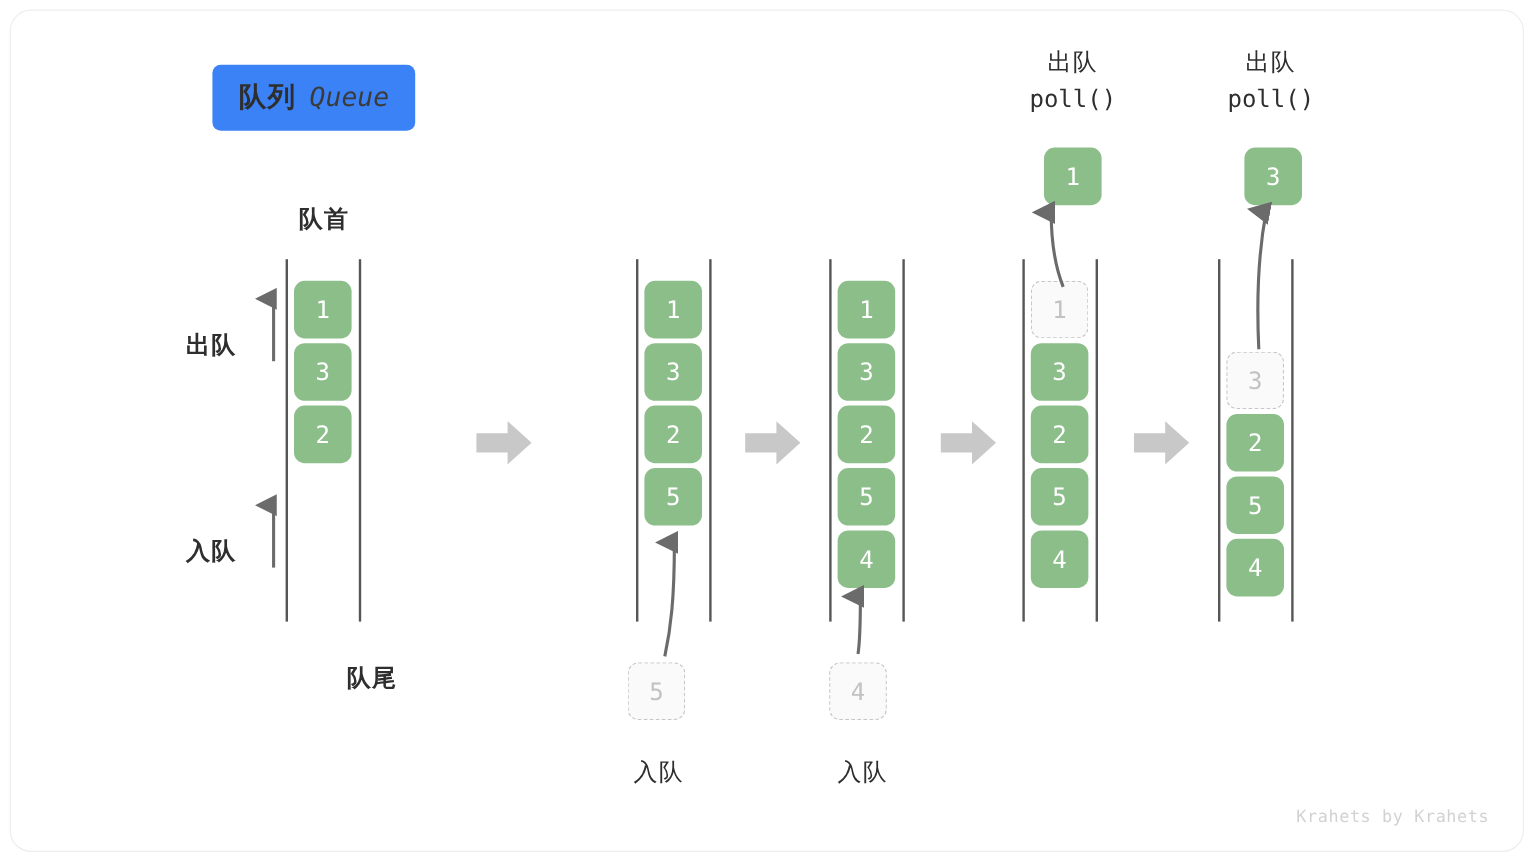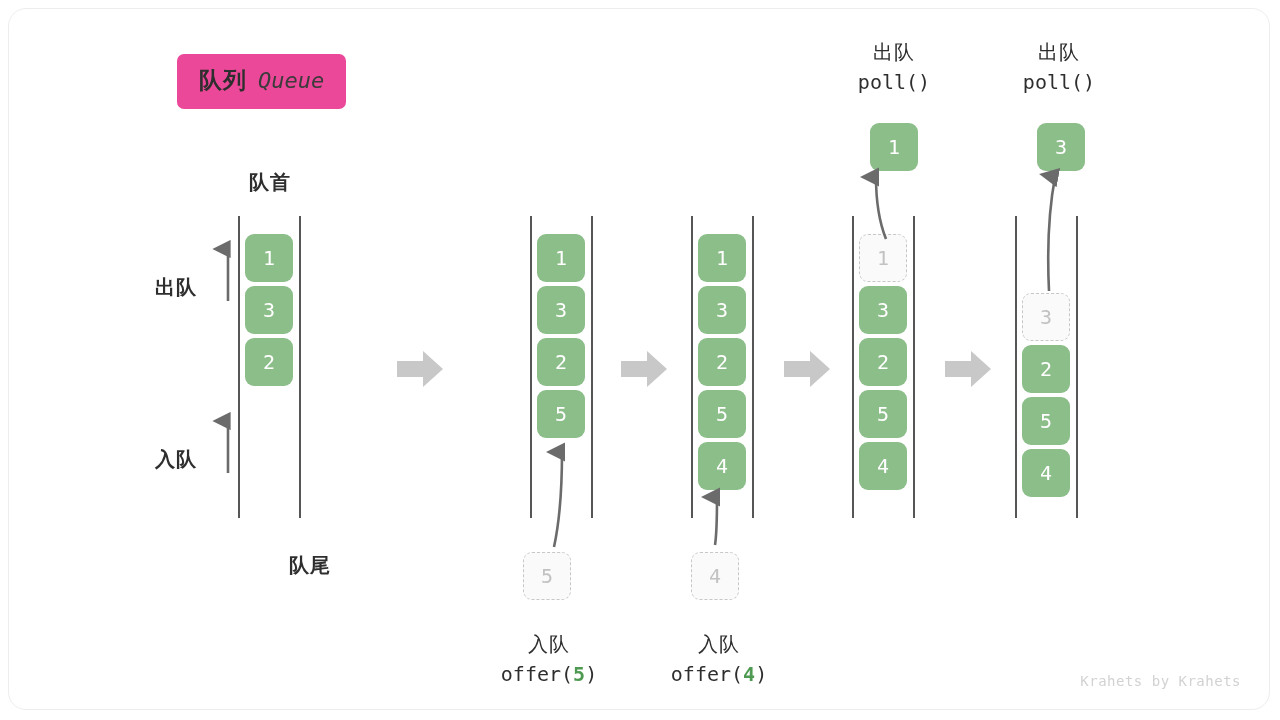--- a/index.html
+++ b/index.html
@@ -16,21 +16,21 @@
     border: 1px solid #ededed;
     border-radius: 18px;
     box-sizing: border-box;
     overflow: hidden;
   }
   .abs { position: absolute; }
 
   
   #title-badge {
     left: 168px; top: 45px;
-    background: #ec4899;
+    background: #3b82f6;
     border-radius: 7px;
     padding: 11px 22px 13px 22px;
     display: flex; align-items: baseline; gap: 11px;
     color: #2e2e2e;
   }
   #title-badge .cn { font-size: 23px; font-weight: bold; letter-spacing: 1px; }
   #title-badge .en {
     font-family: "DejaVu Sans Mono", "Liberation Mono", monospace;
     font-size: 22px; font-weight: normal; color: #3b3b3b; font-style: italic;
   }
@@ -143,21 +143,20 @@
       <defs>
         <marker id="ah-c2" markerWidth="7.5" markerHeight="7.5" refX="3.75" refY="6.2" orient="auto">
           <path d="M0,7.5 L3.75,0 L7.5,7.5 z" fill="#6b6b6b"></path>
         </marker>
       </defs>
       <path d="M40,113 C45,90 48,65 48,18" fill="none" stroke="#6b6b6b" stroke-width="2.6" marker-end="url(#ah-c2)"></path>
     </svg>
 
     <div class="abs op-label" style="left:440px; top:620px; width:200px;">
       <div class="cn">入队</div>
-      <div class="code"><span>offer(</span><span class="arg">5</span><span>)</span></div>
     </div>
   </div>
 
   <svg class="abs block-arrow" style="left:612px; top:340px;" viewBox="0 0 46 40">
     <path d="M0,12 L26,12 L26,2 L46,20 L26,38 L26,28 L0,28 z" fill="#c8c8c8"></path>
   </svg>
 
   <div class="abs">
     <div class="abs rail" style="left:682px; top:207px; height:302px;"></div>
     <div class="abs rail" style="left:743px; top:207px; height:302px;"></div>
@@ -168,21 +167,20 @@
     <div class="abs cell filled" style="left:689px; top:433px;">4</div>
 
     <div class="abs cell ghost" style="left:682px; top:543px;">4</div>
 
     <svg class="abs" style="left:675px; top:478px;" width="80" height="80">
       <path d="M31,58 C33,45 33,32 33,10" fill="none" stroke="#6b6b6b" stroke-width="2.6" marker-end="url(#ah-c2)"></path>
     </svg>
 
     <div class="abs op-label" style="left:610px; top:620px; width:200px;">
       <div class="cn">入队</div>
-      <div class="code"><span>offer(</span><span class="arg">4</span><span>)</span></div>
     </div>
   </div>
 
   <svg class="abs block-arrow" style="left:775px; top:340px;" viewBox="0 0 46 40">
     <path d="M0,12 L26,12 L26,2 L46,20 L26,38 L26,28 L0,28 z" fill="#c8c8c8"></path>
   </svg>
 
   <div class="abs">
     <div class="abs rail" style="left:843px; top:207px; height:302px;"></div>
     <div class="abs rail" style="left:904px; top:207px; height:302px;"></div>

